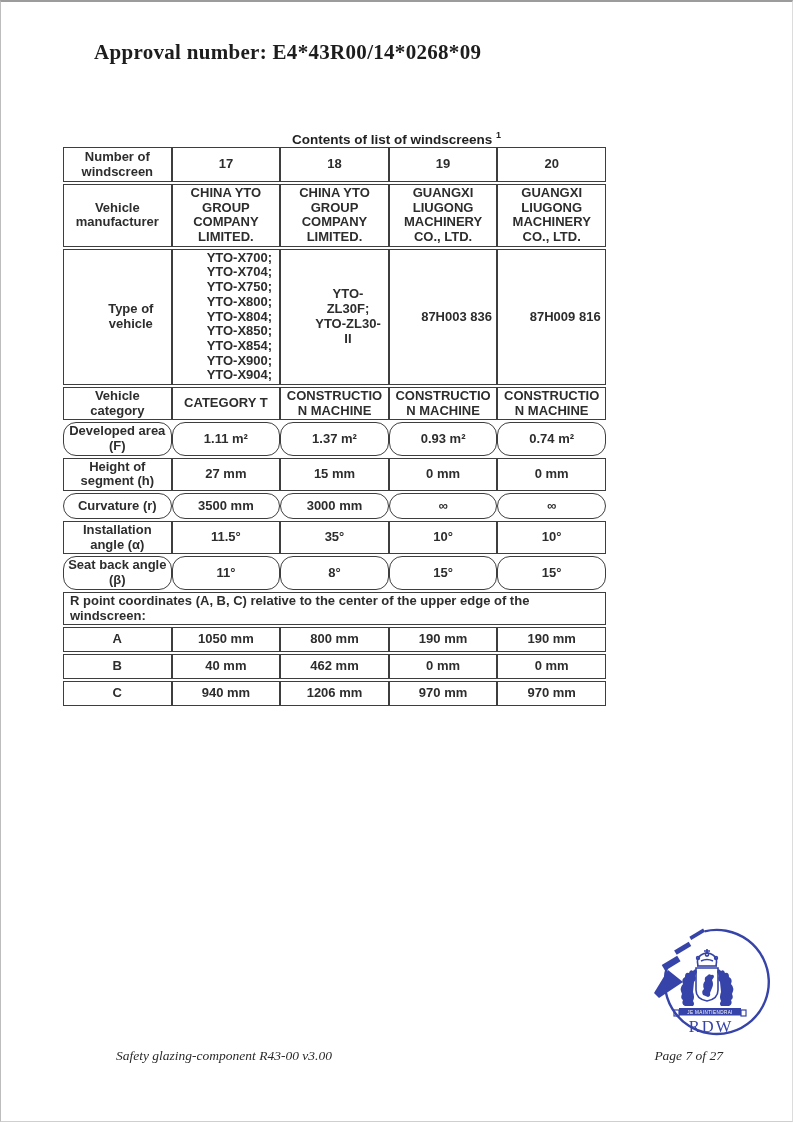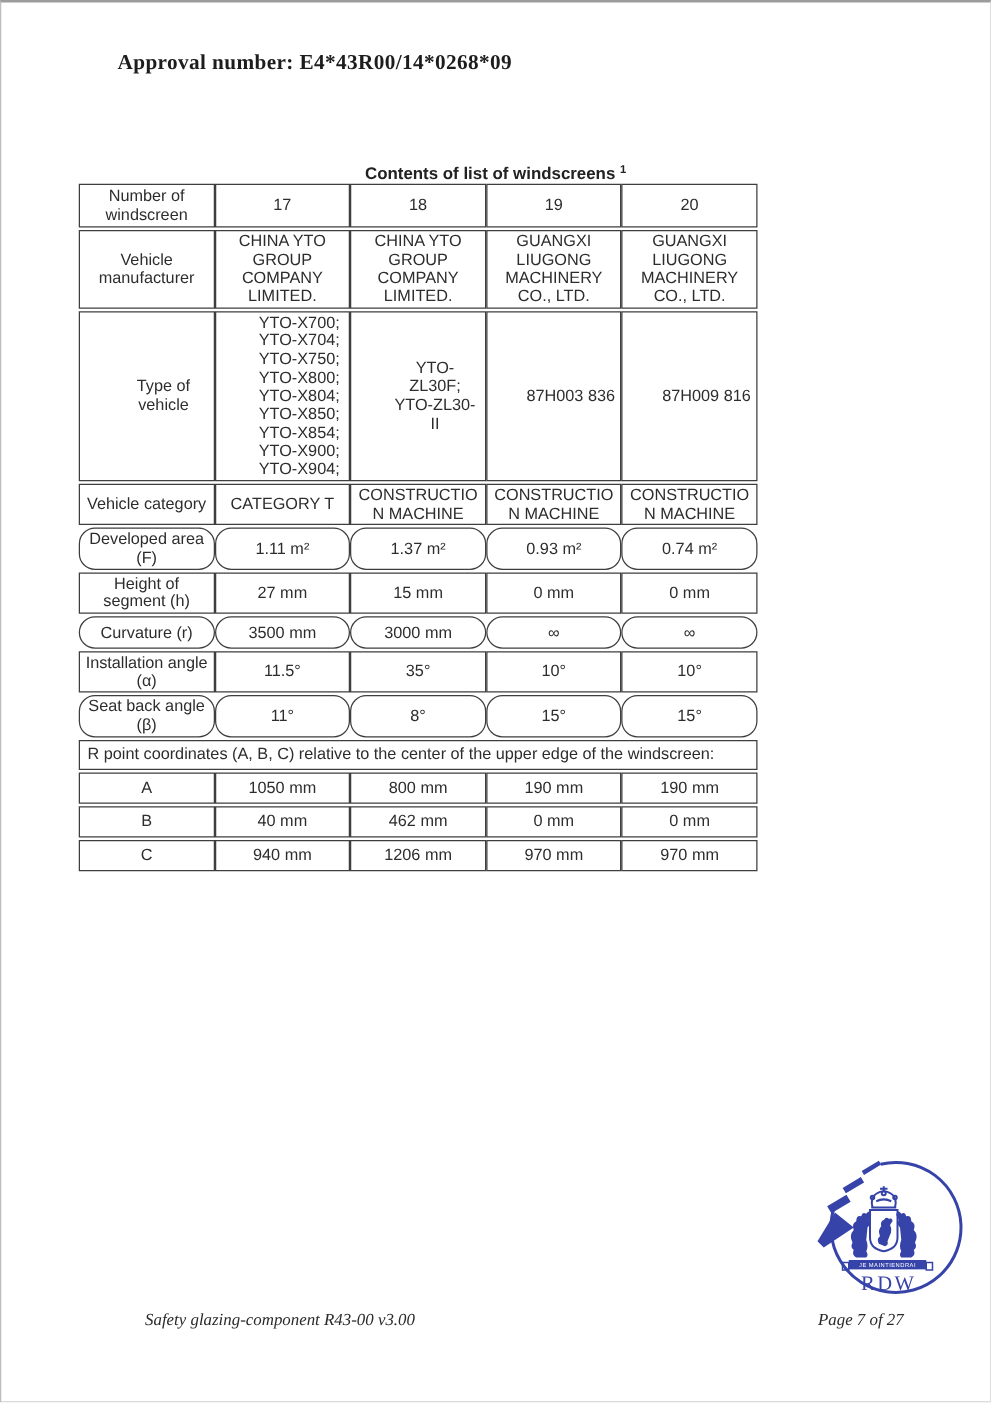--- a/index.html
+++ b/index.html
@@ -5,32 +5,32 @@
   html,body{margin:0;padding:0;background:#ffffff;}
   .page{
     position:relative;width:793px;height:1122px;background:#ffffff;
     box-sizing:border-box;overflow:hidden;
     border-top:2px solid #9c9c9c;border-left:1px solid #bdbdbd;
     border-right:1px solid #dcdcdc;border-bottom:1px solid #cfcfcf;
     font-family:"Liberation Sans",sans-serif;color:#2d2d2d;
   }
   .approval{
     position:absolute;left:93px;top:38px;
-    font-family:"Liberation Serif",serif;font-weight:bold;font-size:17px;
+    font-family:"Liberation Serif",serif;font-weight:bold;font-size:21px;
     letter-spacing:0.3px;color:#1d1d1d;white-space:nowrap;
   }
   .title{position:absolute;left:0;width:100%;text-align:center;font-weight:bold;font-size:13.5px;color:#222;}
   .title-appendix{top:84px;}
   .title-contents{top:128px;text-align:center;}
   .title-contents sup{font-size:9px;}
 
   table.ws{
     position:absolute;left:62px;top:143px;width:543px;
     border-collapse:separate;border-spacing:0 2px;table-layout:fixed;
-    font-size:13px;line-height:1.13;color:#2d2d2d;
+    font-size:13px;line-height:1.13;color:#2d2d2d;font-weight:bold;
   }
   .ws td{
     border:1px solid #3e3e3e;text-align:center;vertical-align:middle;
     padding:1px 4px;overflow:hidden;word-wrap:break-word;
   }
   .ws td.note{text-align:left;padding-left:6px;}
   .ws .sym{font-size:13px;}
   .r-head td{height:31px;}
   .r-note td{height:20px;}
   .r-man td{height:55px;}

